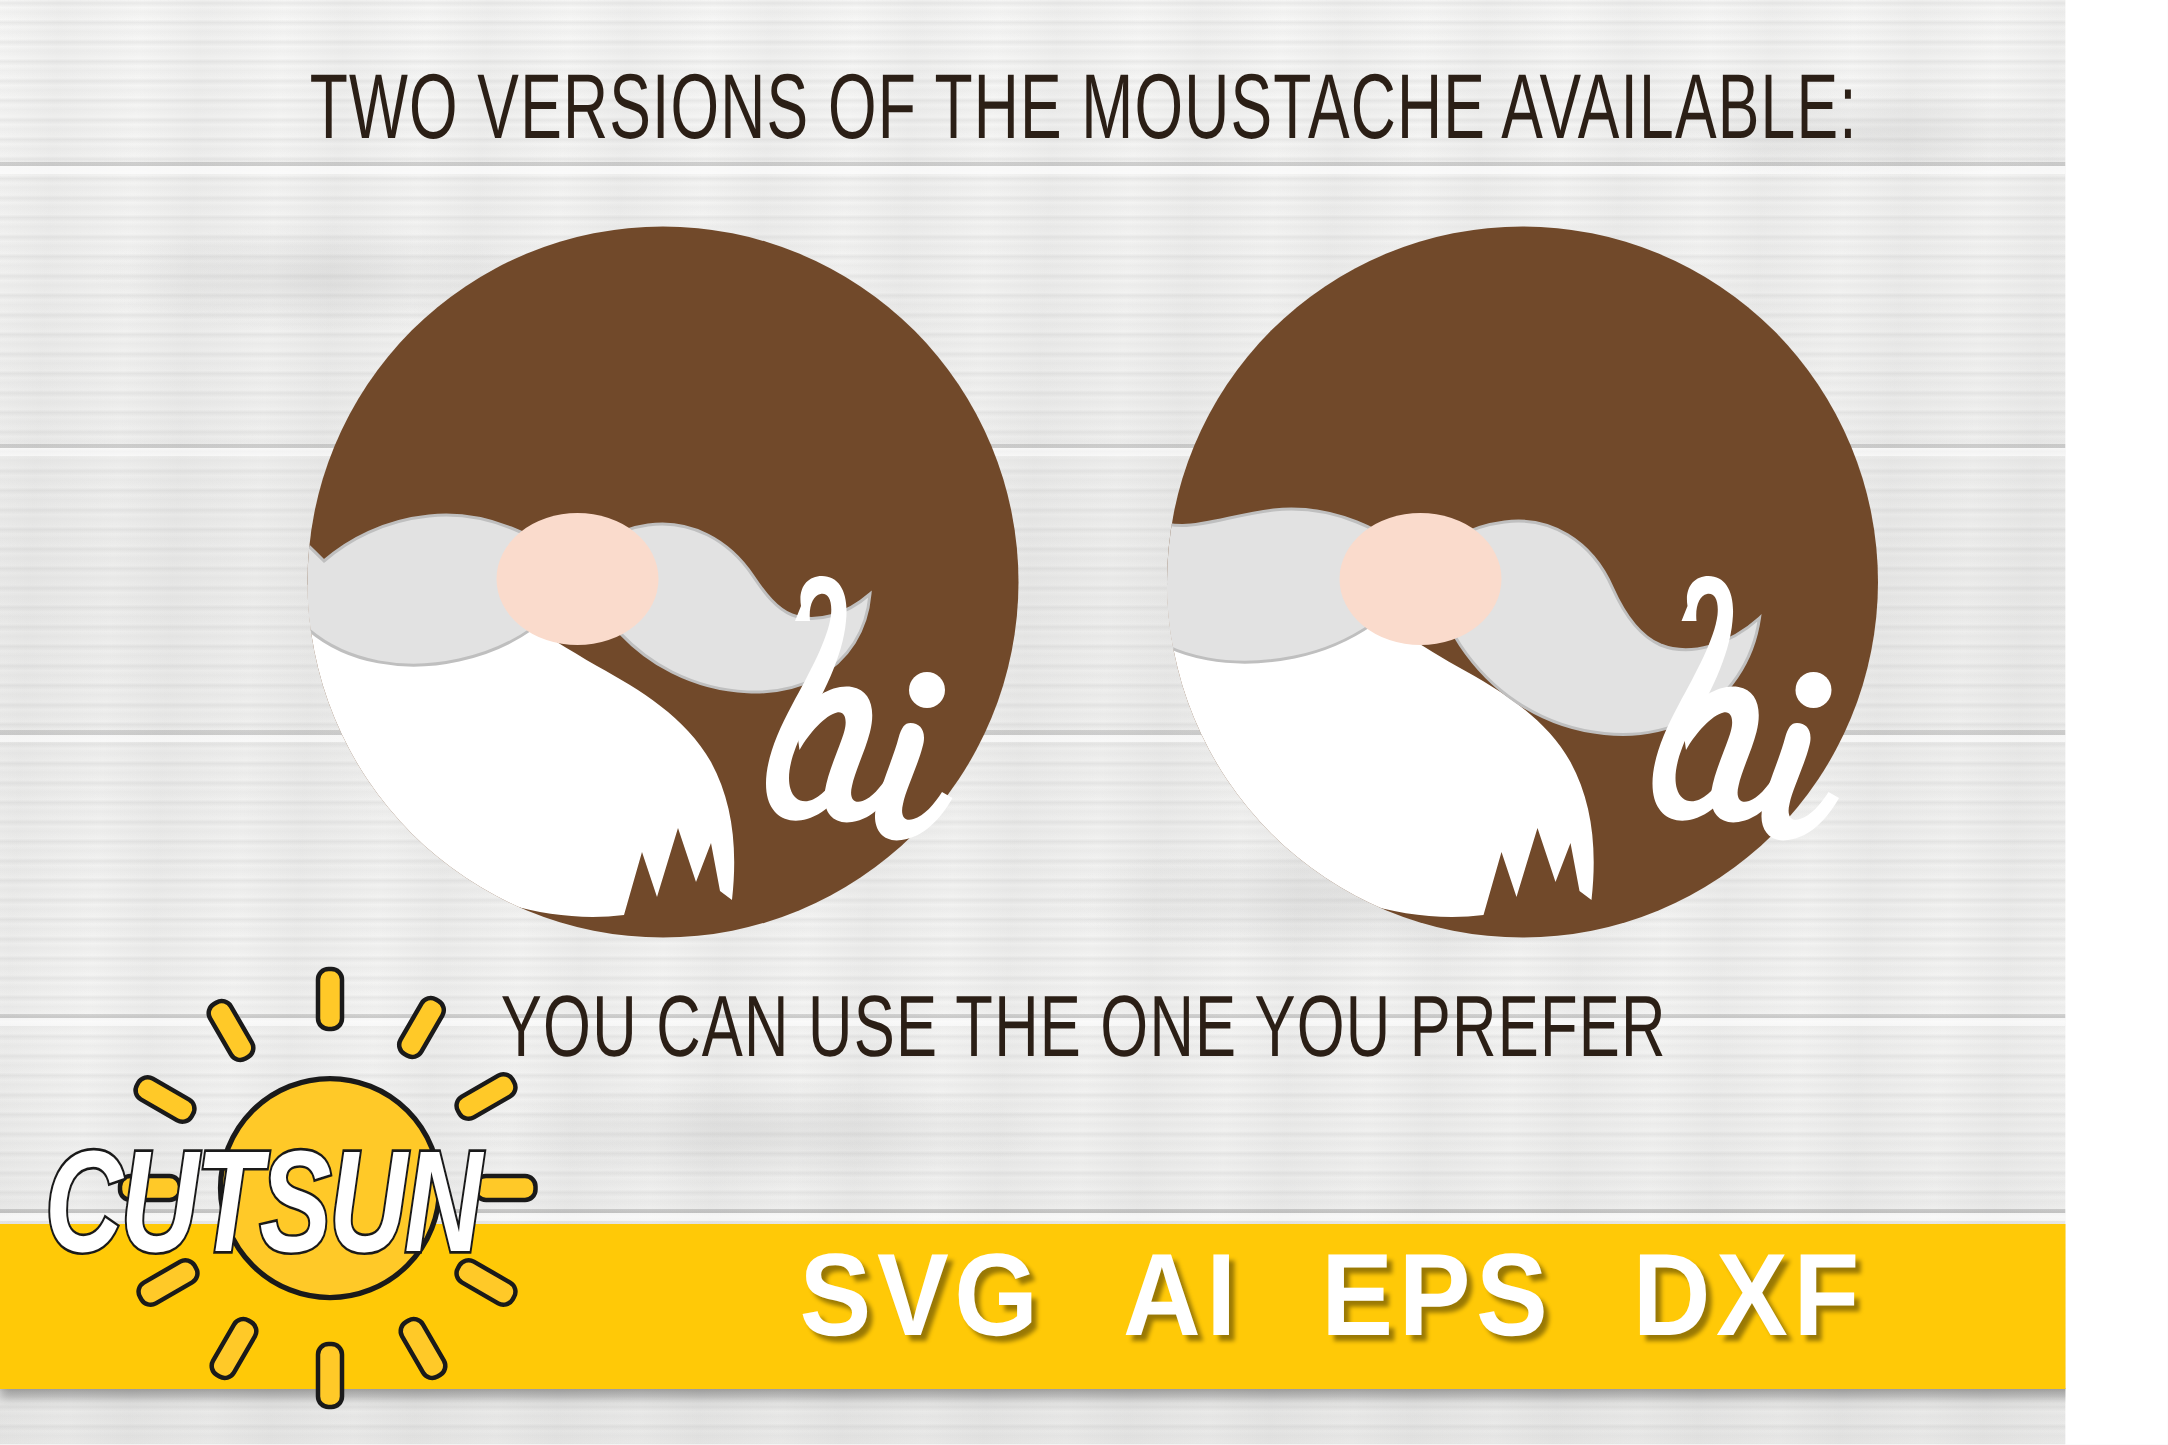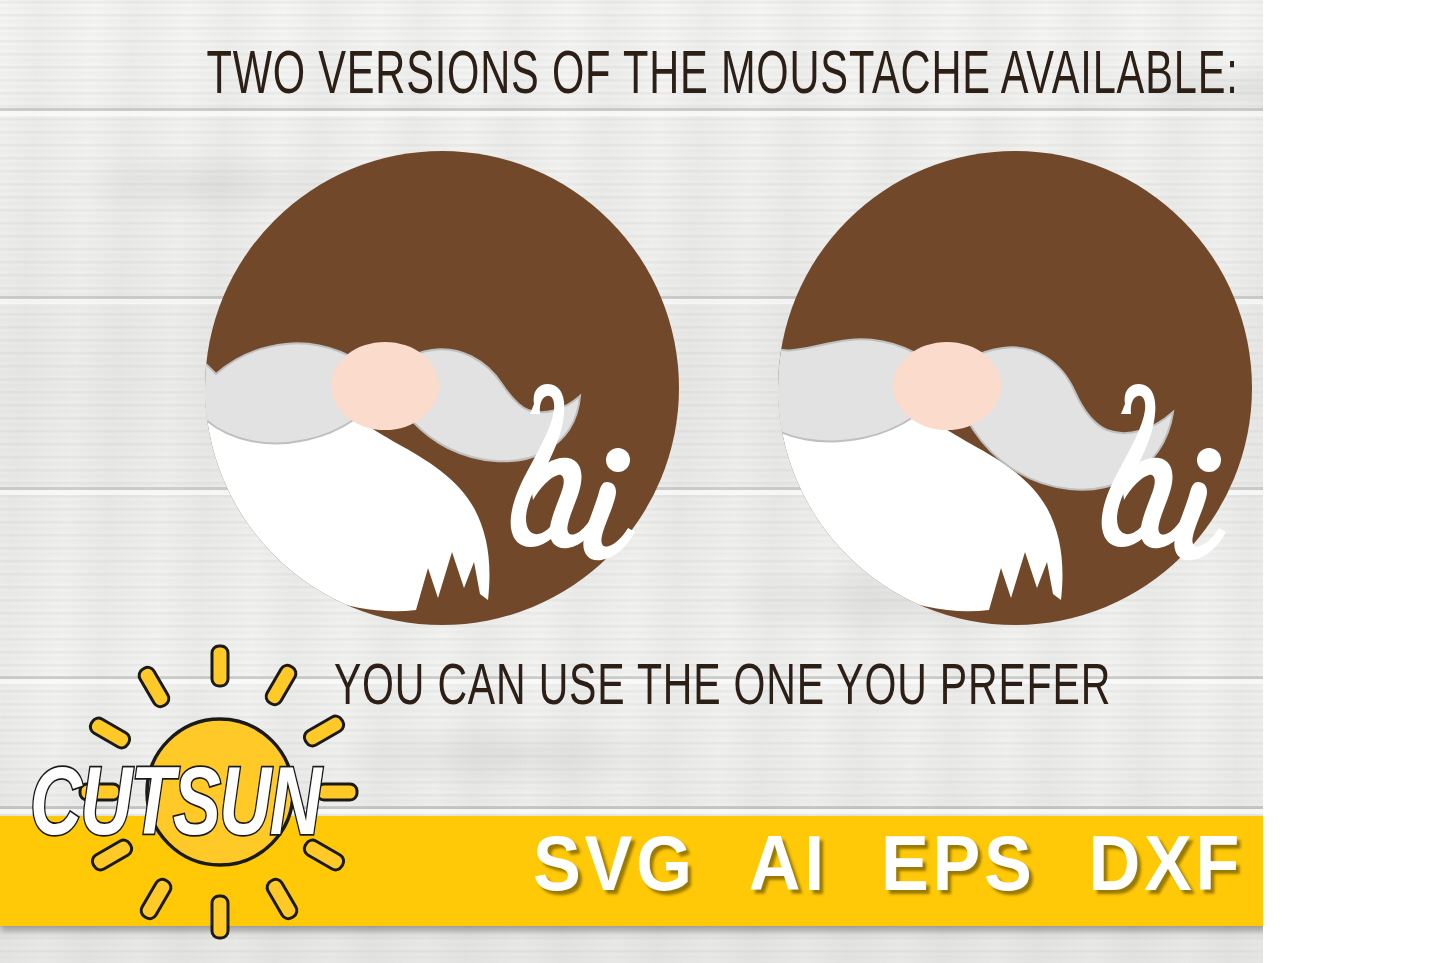--- a/index.html
+++ b/index.html
@@ -2,21 +2,21 @@
 <html><head>
 <meta charset="utf-8">
 <style>
   html, body {
     margin: 0;
     padding: 0;
     background: #ffffff;
   }
   #stage {
     position: relative;
-    width: 1263px;
+    width: 1377px;
     height: 963px;
     overflow: hidden;
     font-family: "Liberation Sans", sans-serif;
   }
 
   
   .wood {
     position: absolute;
     inset: 0;
     background-color: #f2f2f1;

